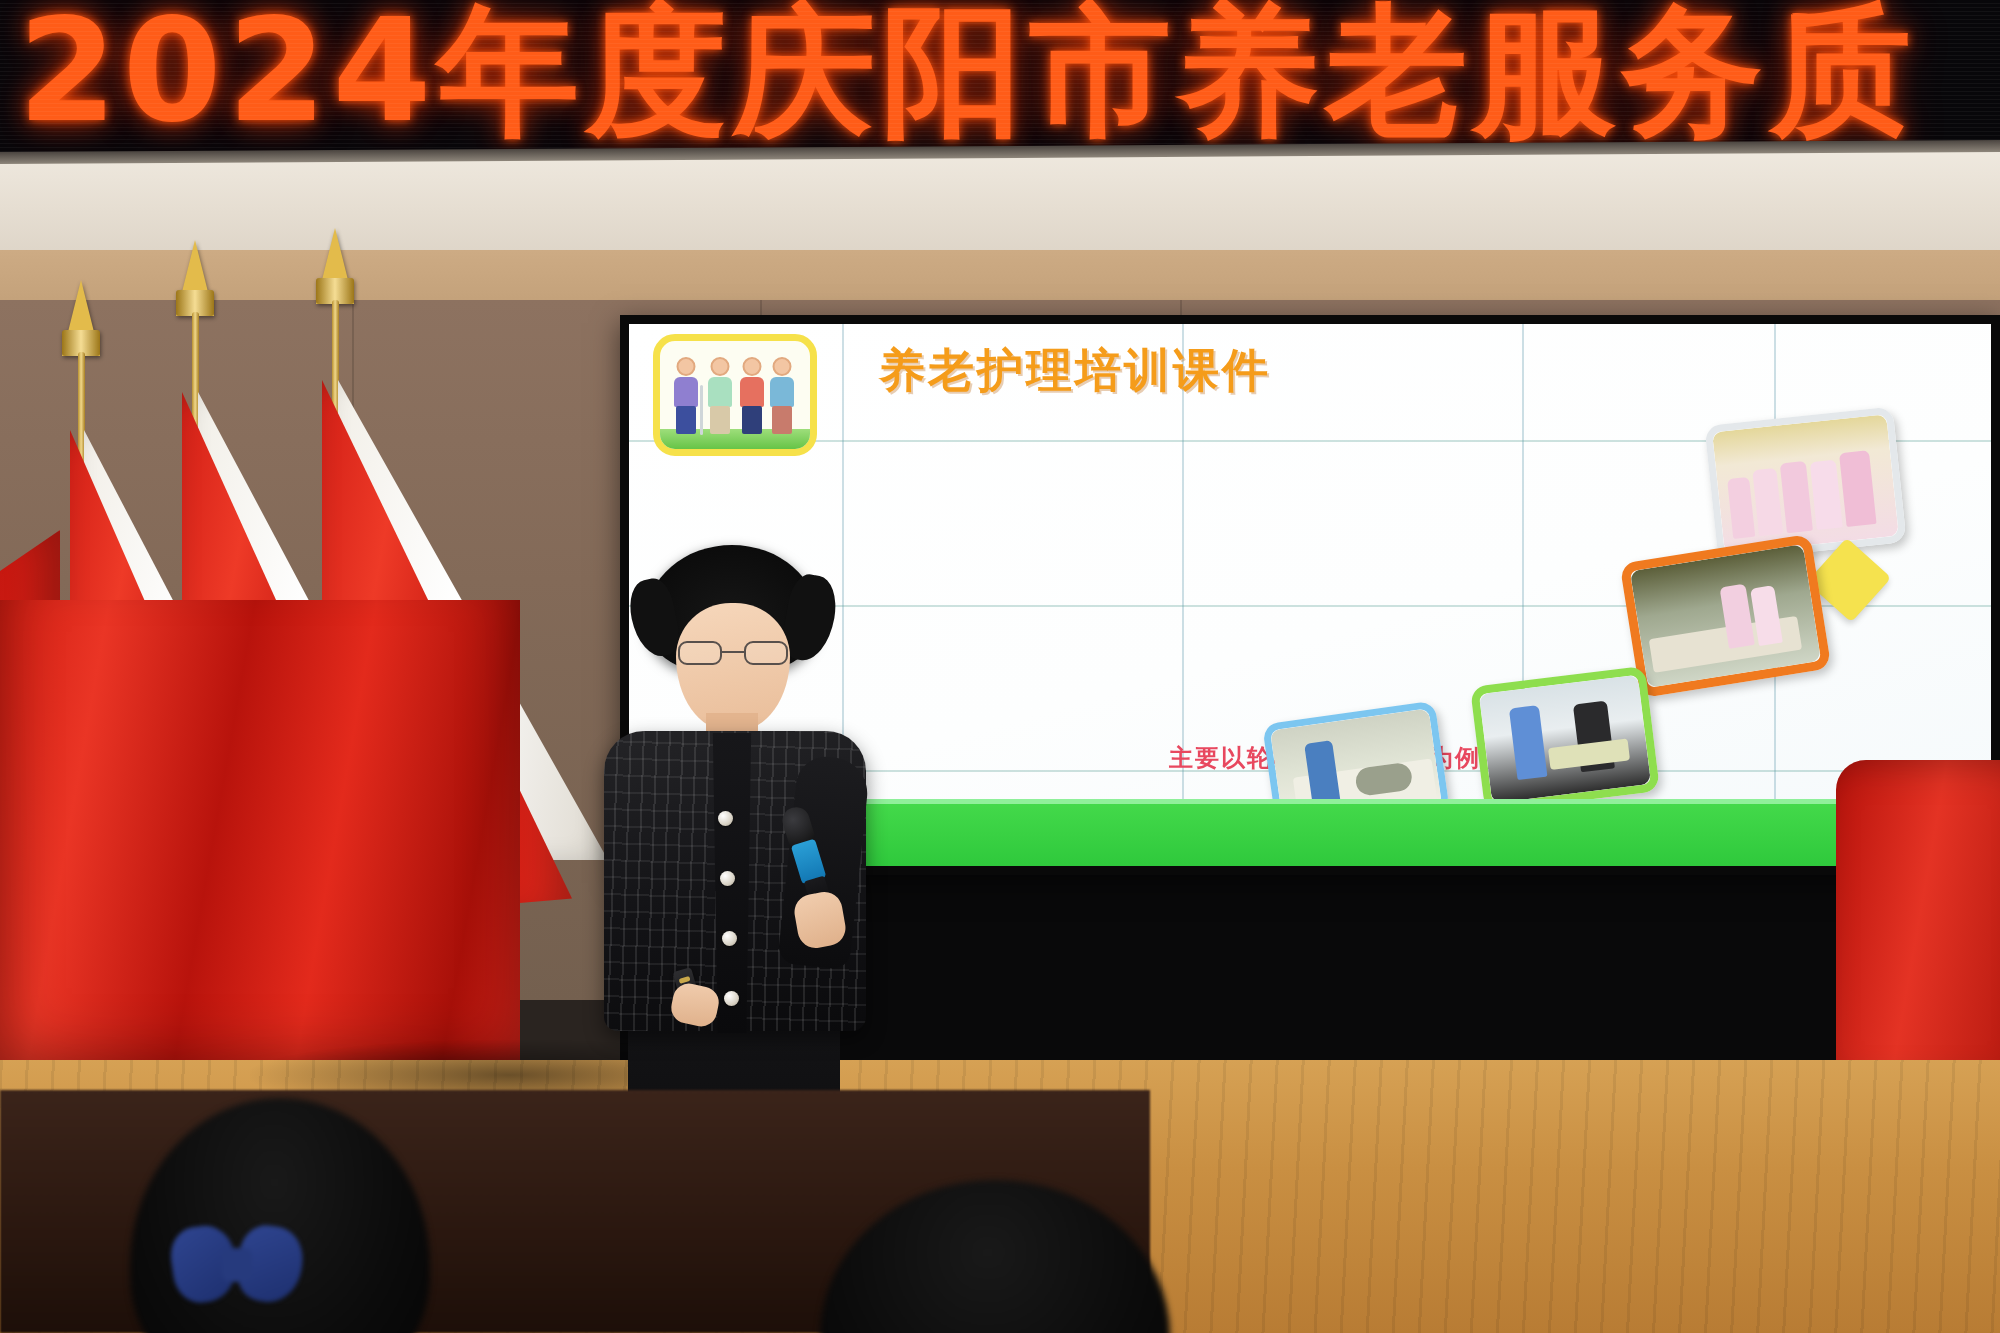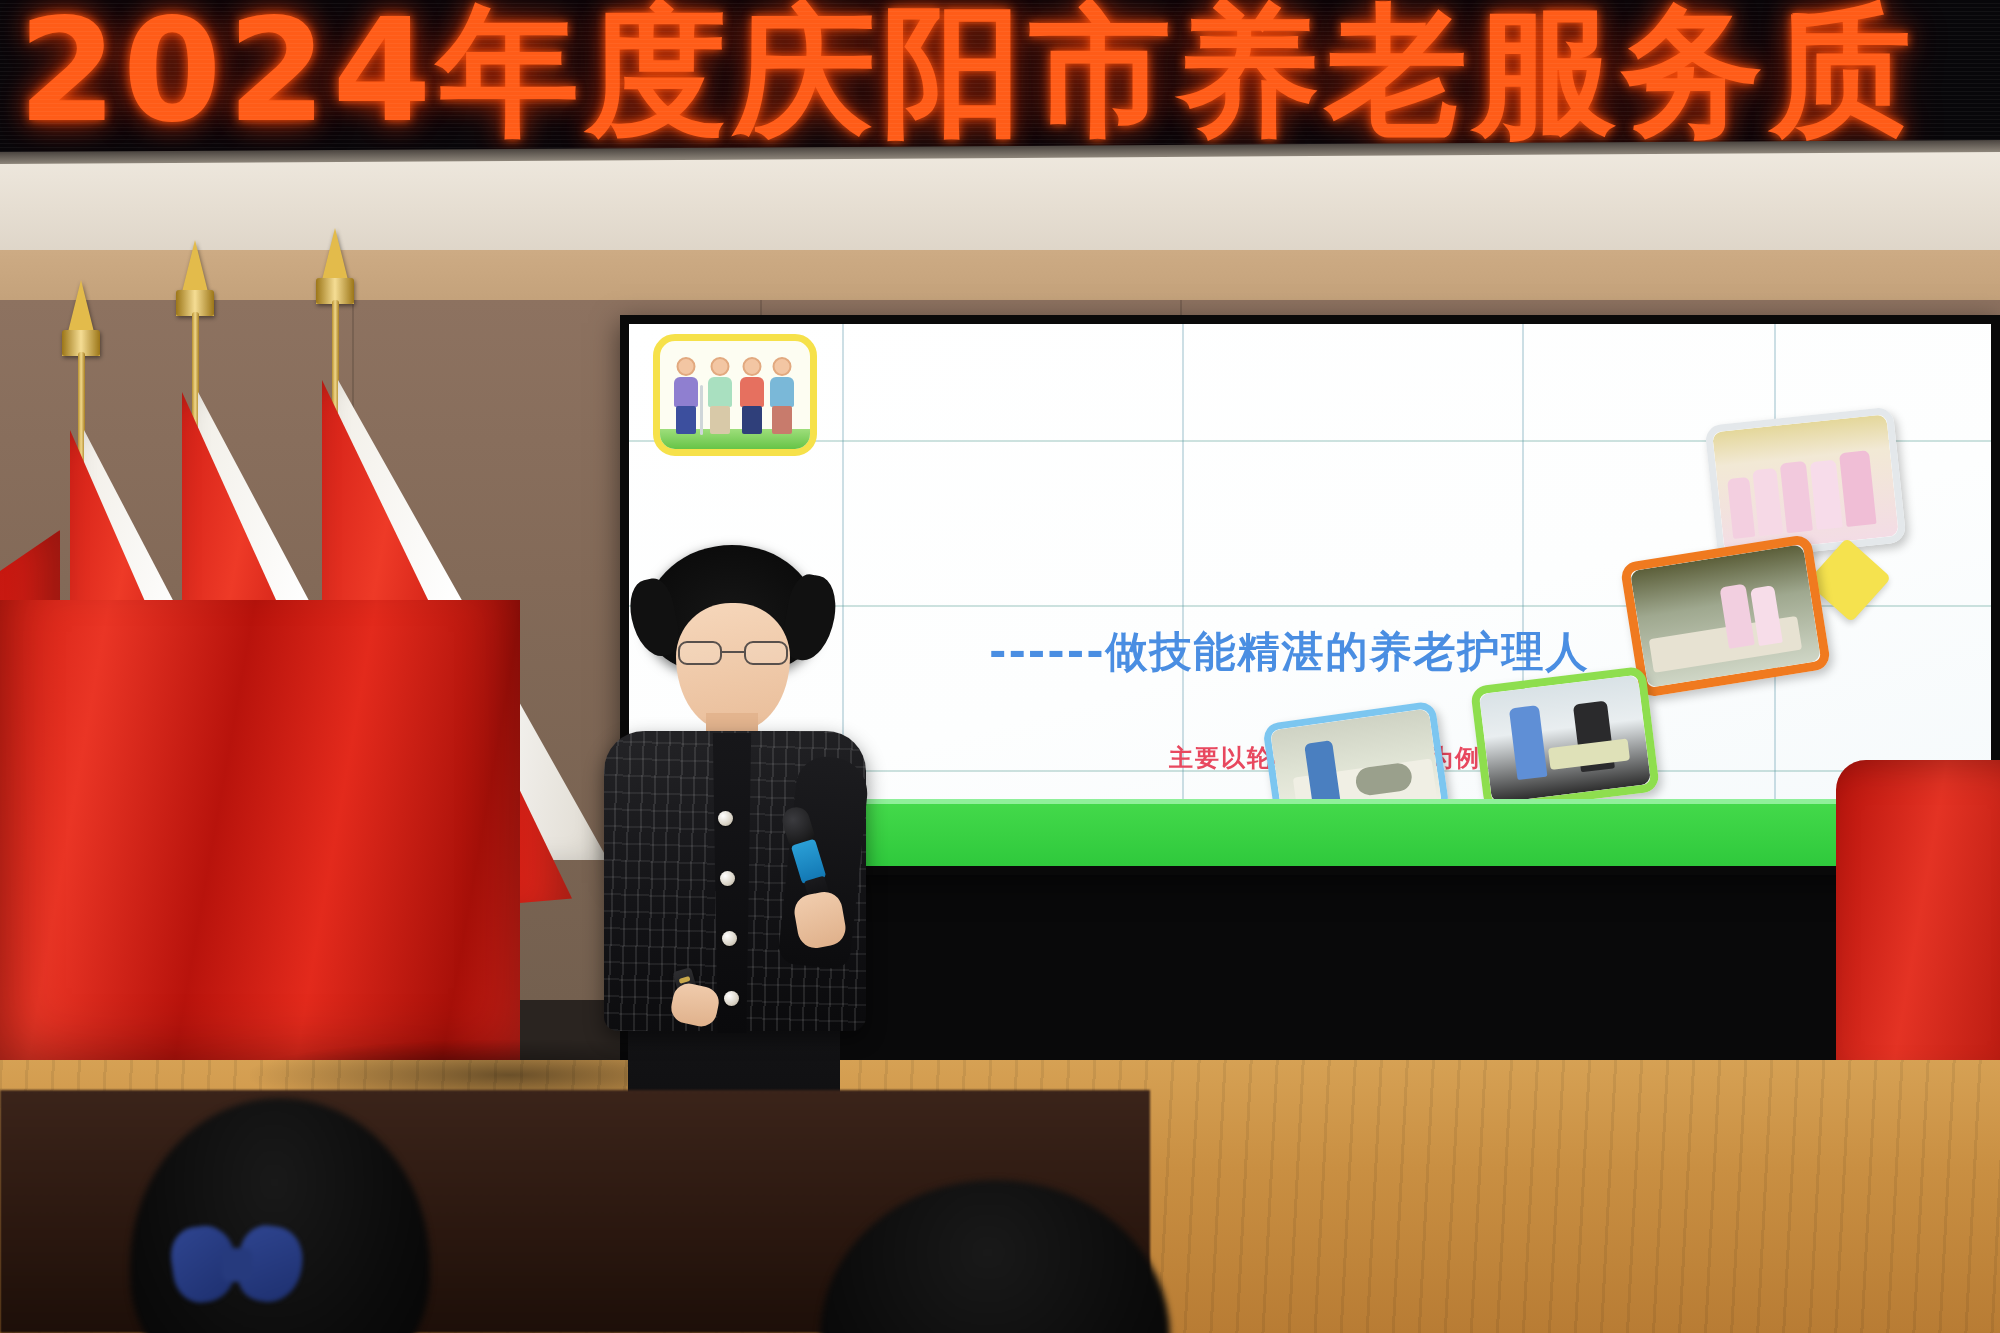--- a/index.html
+++ b/index.html
@@ -292,21 +292,21 @@
           <div class="body" style="background:#e6705f;"></div>
           <div class="legs" style="background:#2f3f7a;"></div>
         </div>
         <div class="ep" style="left:110px;width:24px;height:58px;">
           <div class="head"></div>
           <div class="body" style="background:#7ab8d8;"></div>
           <div class="legs" style="background:#c87b6c;"></div>
         </div>
       </div>
 
-      <div class="slide-h2">------做技能精湛的养老护理人</div>
+      <div class="slide-title">养老护理培训课件</div>
       <div class="slide-note">主要以轮椅转运和翻身为例</div>
       <div class="slide-author">蒋燕萍</div>
 
       <div class="thumb" style="left:1082px;top:92px;width:175px;height:122px;border:7px solid #e4e8eb;border-radius:16px;transform:rotate(-6deg);">
         <div class="inner" style="background:linear-gradient(180deg,#e4d79a 0%,#f2e9d5 28%,#f3dce5 100%);">
           <div class="mini-nurse" style="left:10px;top:48px;width:22px;height:60px;background:#f3cfe0;"></div>
           <div class="mini-nurse" style="left:36px;top:42px;width:24px;height:66px;background:#f6d9e6;"></div>
           <div class="mini-nurse" style="left:64px;top:38px;width:26px;height:70px;background:#f2c9dd;"></div>
           <div class="mini-nurse" style="left:94px;top:40px;width:26px;height:68px;background:#f7dcea;"></div>
           <div class="mini-nurse" style="left:124px;top:34px;width:30px;height:74px;background:#f0bed6;"></div>

